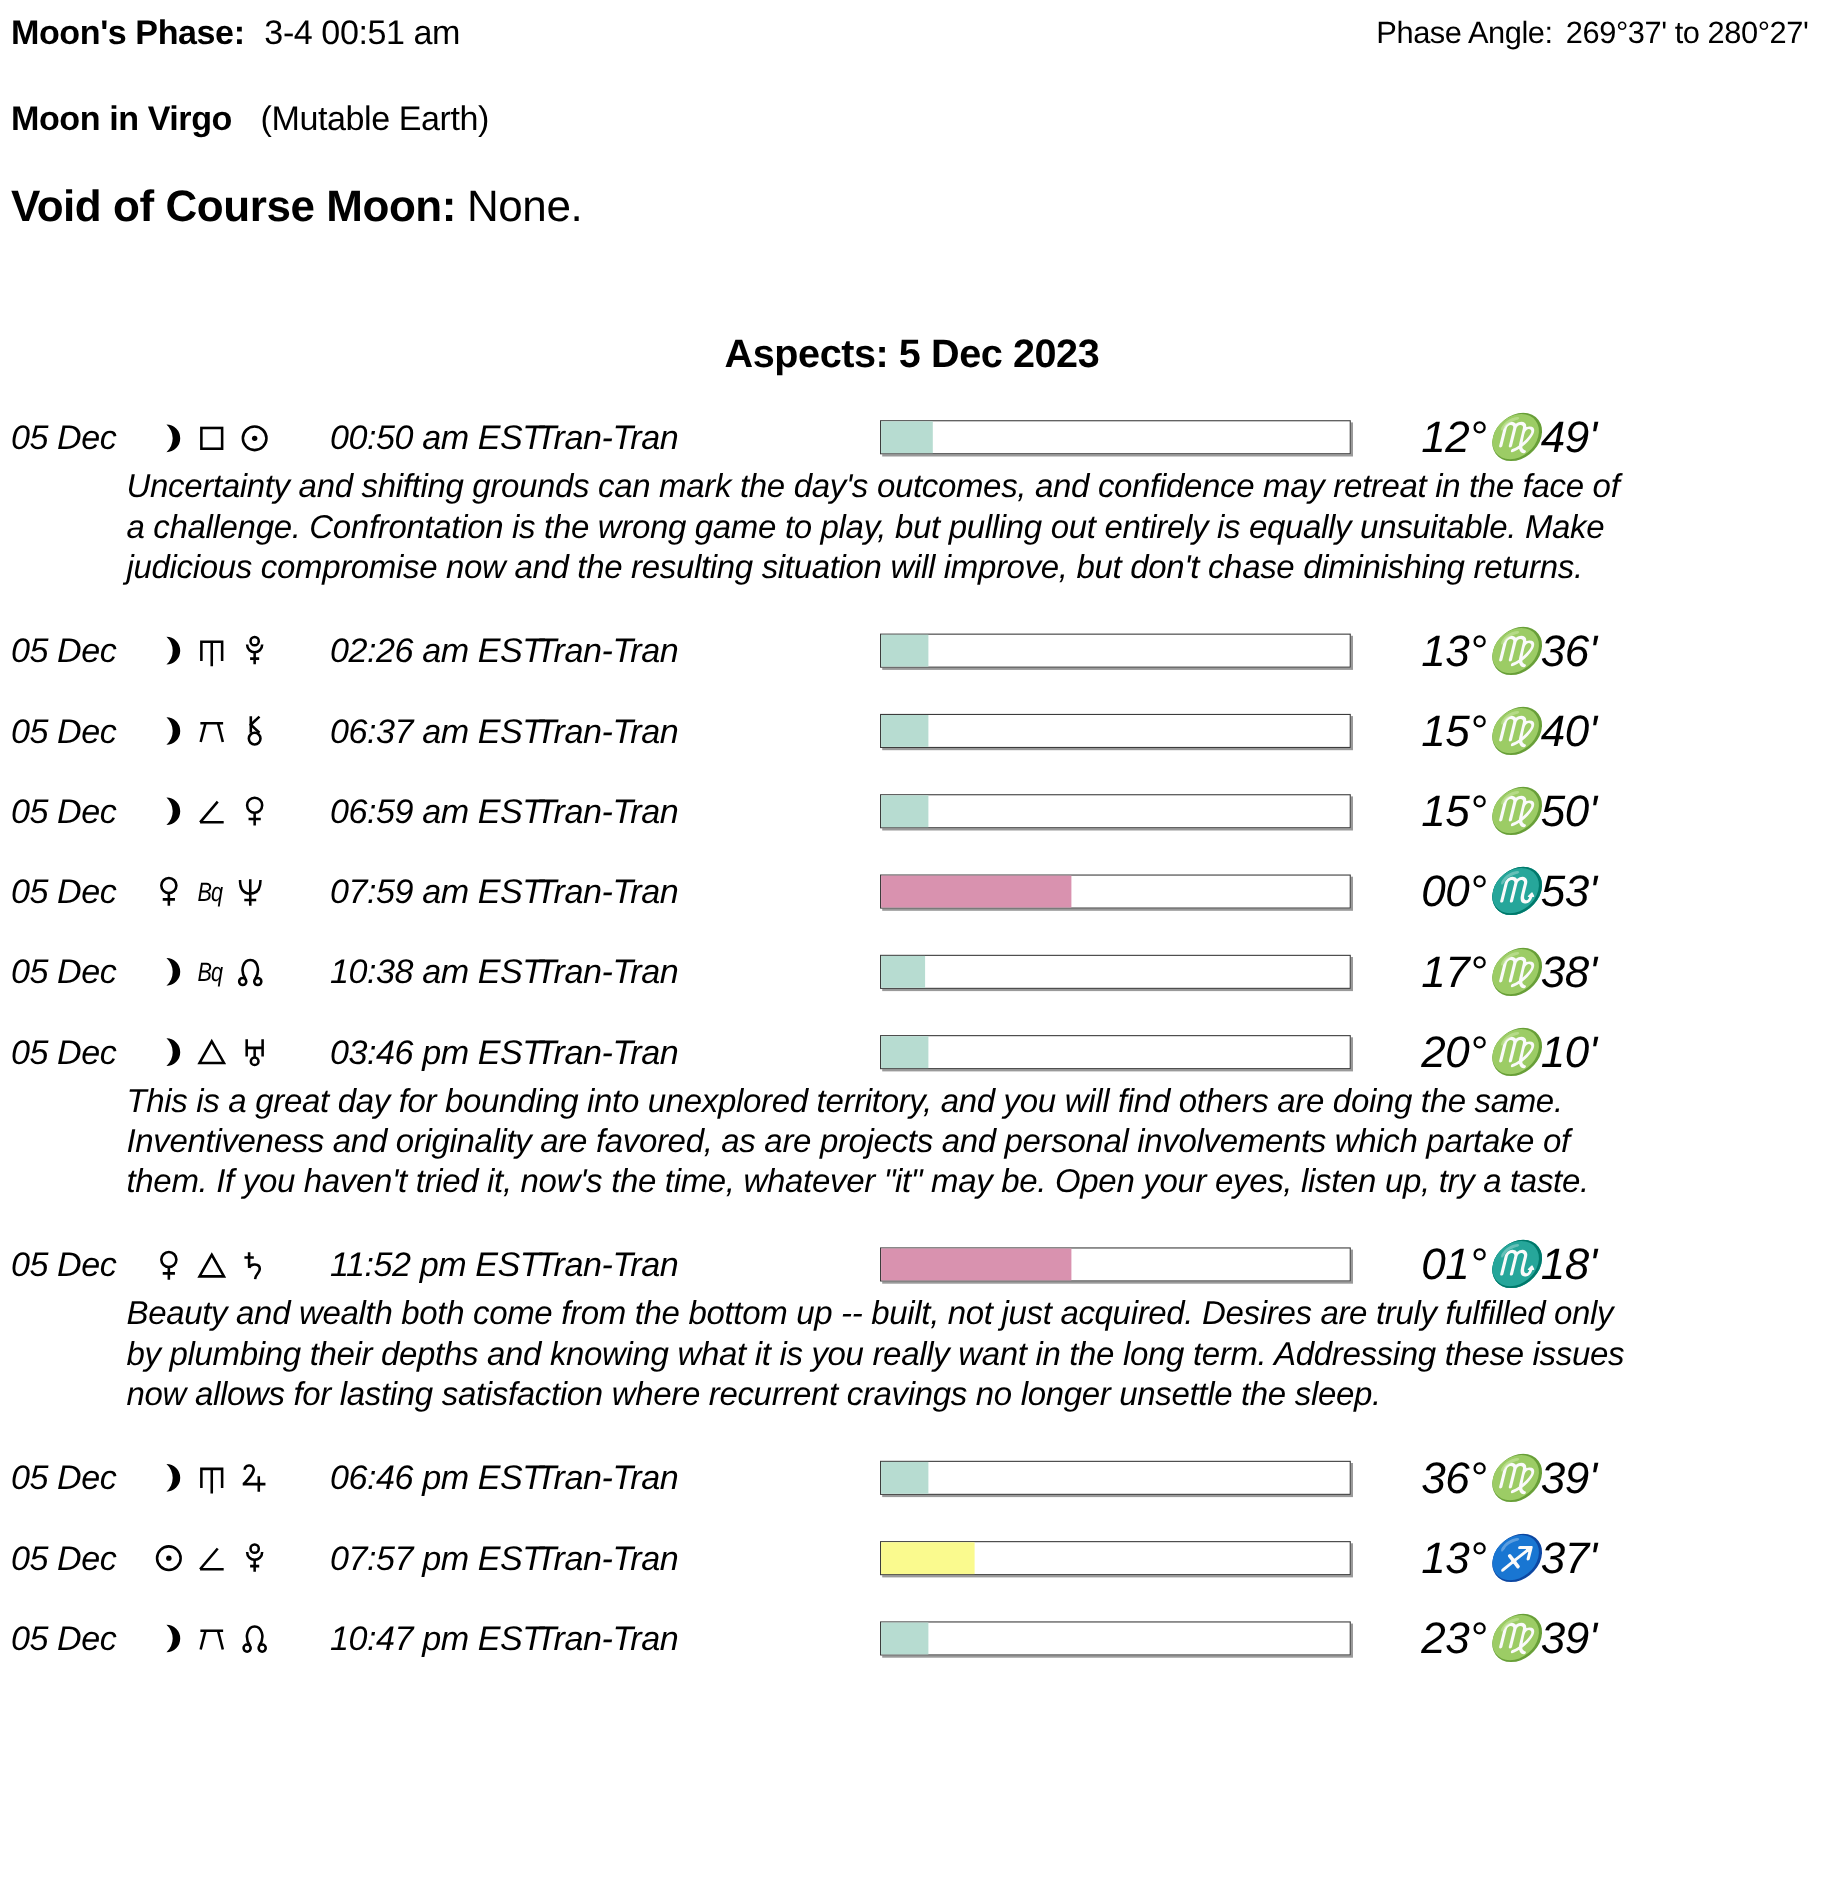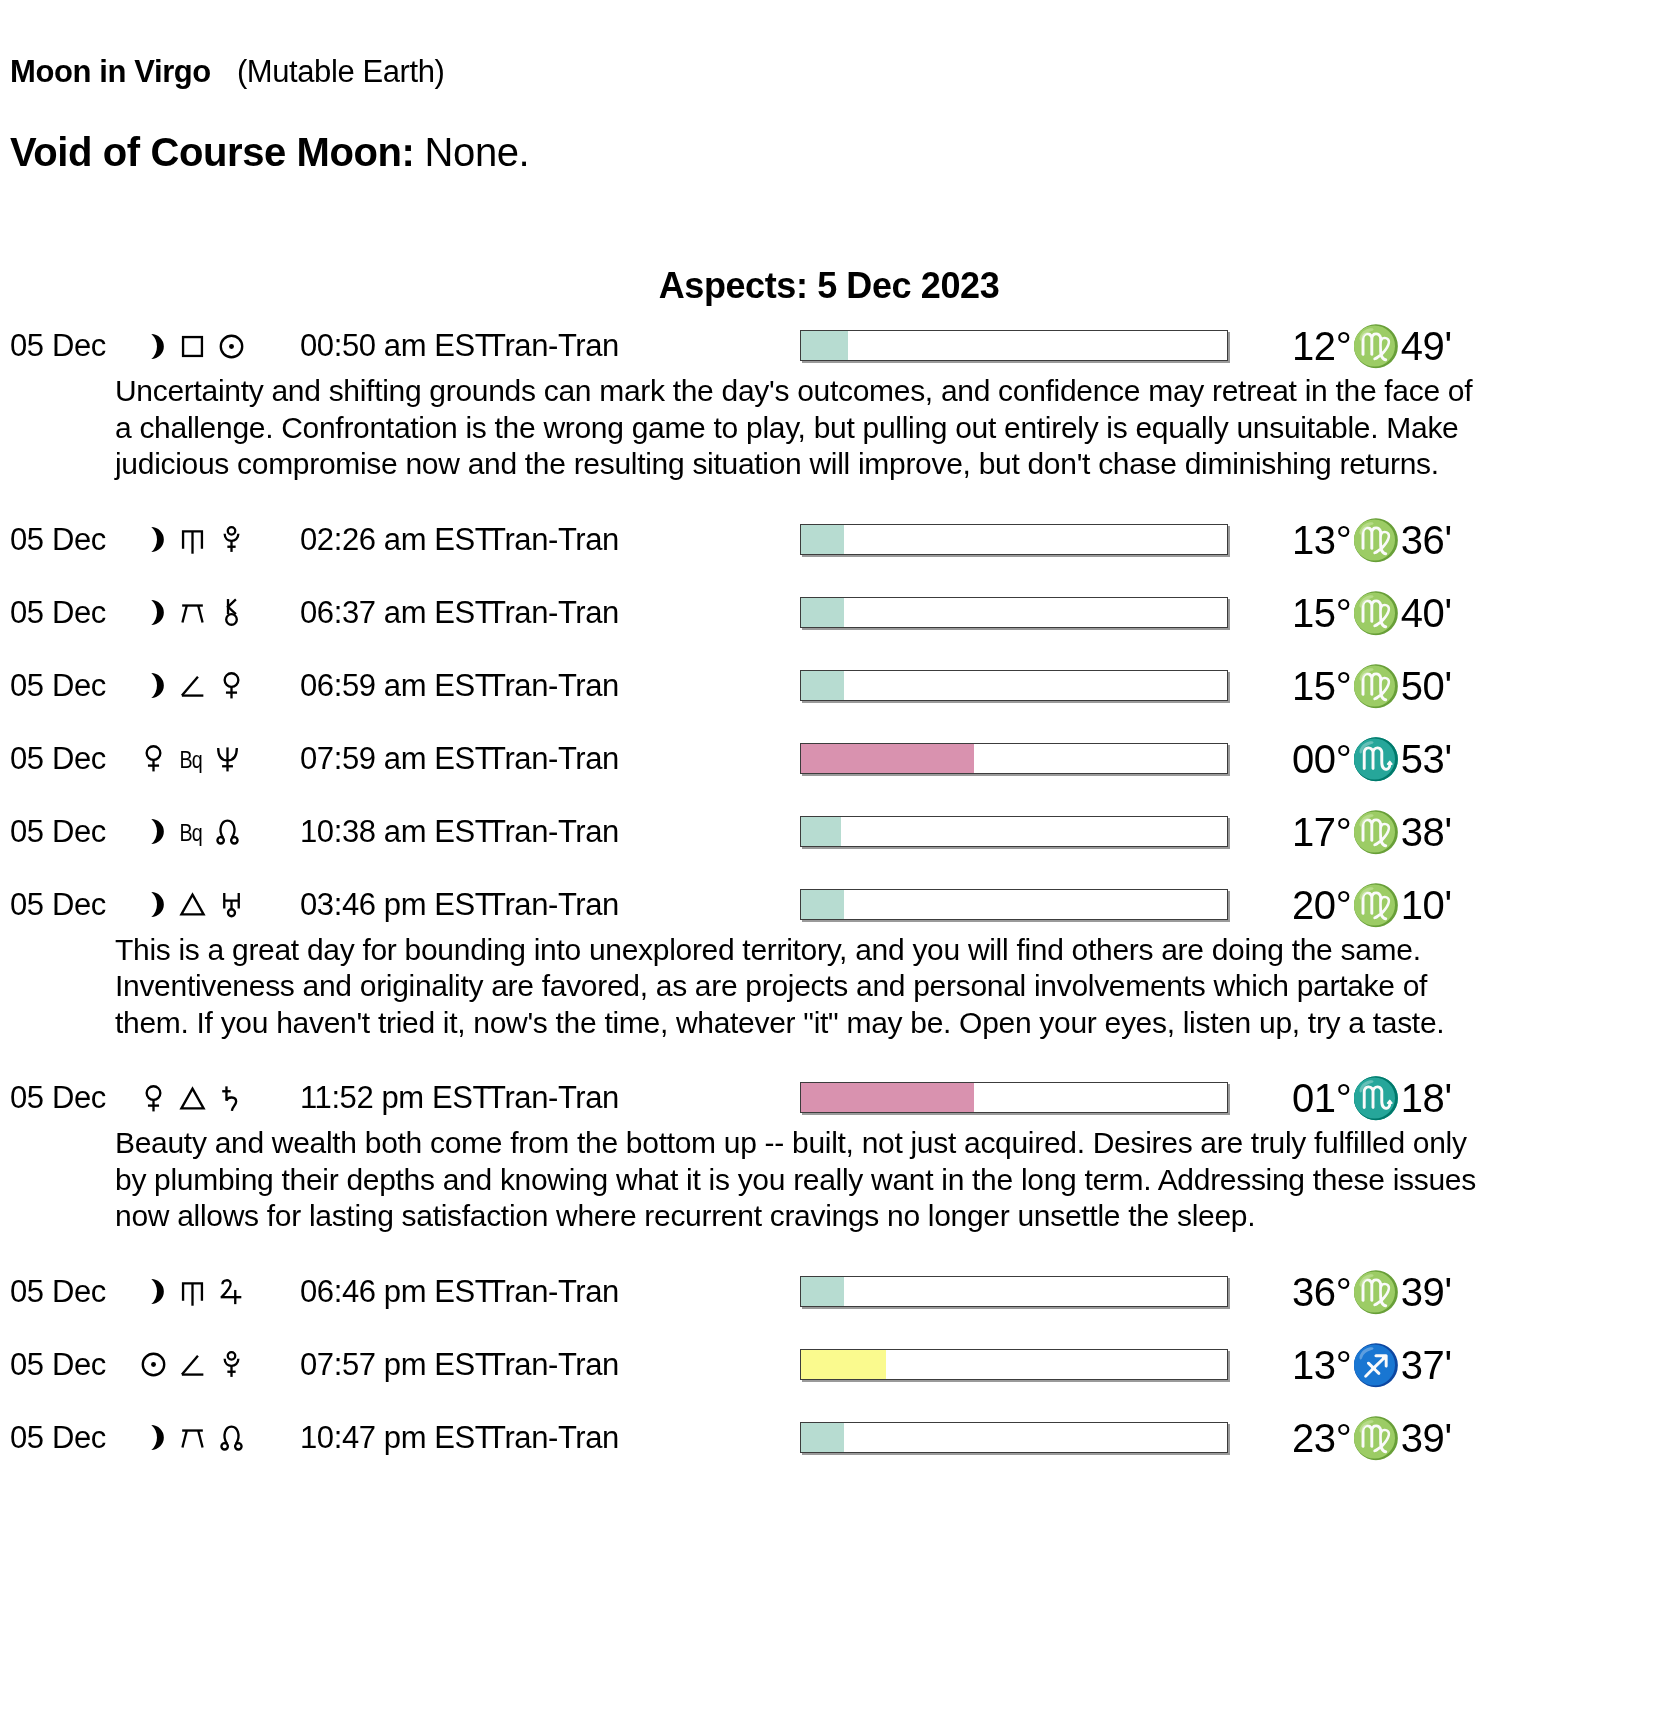--- a/index.html
+++ b/index.html
@@ -15,21 +15,21 @@
   .line1 { display:flex; justify-content:space-between; align-items:flex-start; }
   .hdr-left { font-size: 31px; }
   .hdr-left .val { margin-left: 18px; font-weight: normal; }
   .hdr-right { font-size: 28px; padding-top: 2px; }
   .hdr-right .val { margin-left: 12px; }
   .line2 { margin-top: 42px; font-size: 31px; }
   .line2 .val { margin-left: 26px; font-weight: normal; }
   .line3 { margin-top: 40px; font-size: 40px; }
   .line3 .val { margin-left: 10px; font-weight: normal; }
   .aspects-title { margin-top: 90px; text-align: center; font-size: 36px; font-weight: bold; }
-  #rows { margin-top: 16px; }
+  #rows { margin-top: 32px; font-style: italic; }
   .aspect-row { position: relative; height: 46px; margin-bottom: 27px; }
   .aspect-row.has-desc { margin-bottom: 4px; }
   .rtxt { position: absolute; top: 0; line-height: 46px; font-size: 31px; white-space: nowrap; }
   .col-date { left: 10px; }
   .col-syms { left: 138px; position: absolute; top: 0; height: 46px;
               display: flex; align-items: center; gap: 8px; }
   .col-time { left: 300px; }
   .col-type { left: 487px; }
   .col-bar  { position: absolute; left: 800px; top: 7px; width: 428px; height: 31px;
               background: #fff; border: 1.5px solid #3c3c3c;
@@ -39,20 +39,28 @@
   .desc { margin: 2px 0 34px 115px; width: 1368px;
           font-size: 30px; line-height: 36.5px; letter-spacing: -0.3px; }
   .sym-svg { display:block; }
   .bq { font-size: 24px; display:inline-block; transform: scaleX(.82);
         letter-spacing: -1px; padding-top: 2px; }
 </style>
 </head>
 <body>
 
 <div class="top">
+  <div class="line1">
+    <div class="hdr-left b">
+      <span>Moon's Phase:</span><span class="val">3-4 00:51 am</span>
+    </div>
+    <div class="hdr-right">
+      <span>Phase Angle:</span><span class="val">269°37' to 280°27'</span>
+    </div>
+  </div>
   <div class="line2 b">
     <span>Moon in Virgo</span><span class="val">(Mutable Earth)</span>
   </div>
   <div class="line3 b">
     <span>Void of Course Moon:</span><span class="val">None.</span>
   </div>
 </div>
 
 <div class="aspects-title">Aspects: 5 Dec 2023</div>
 

